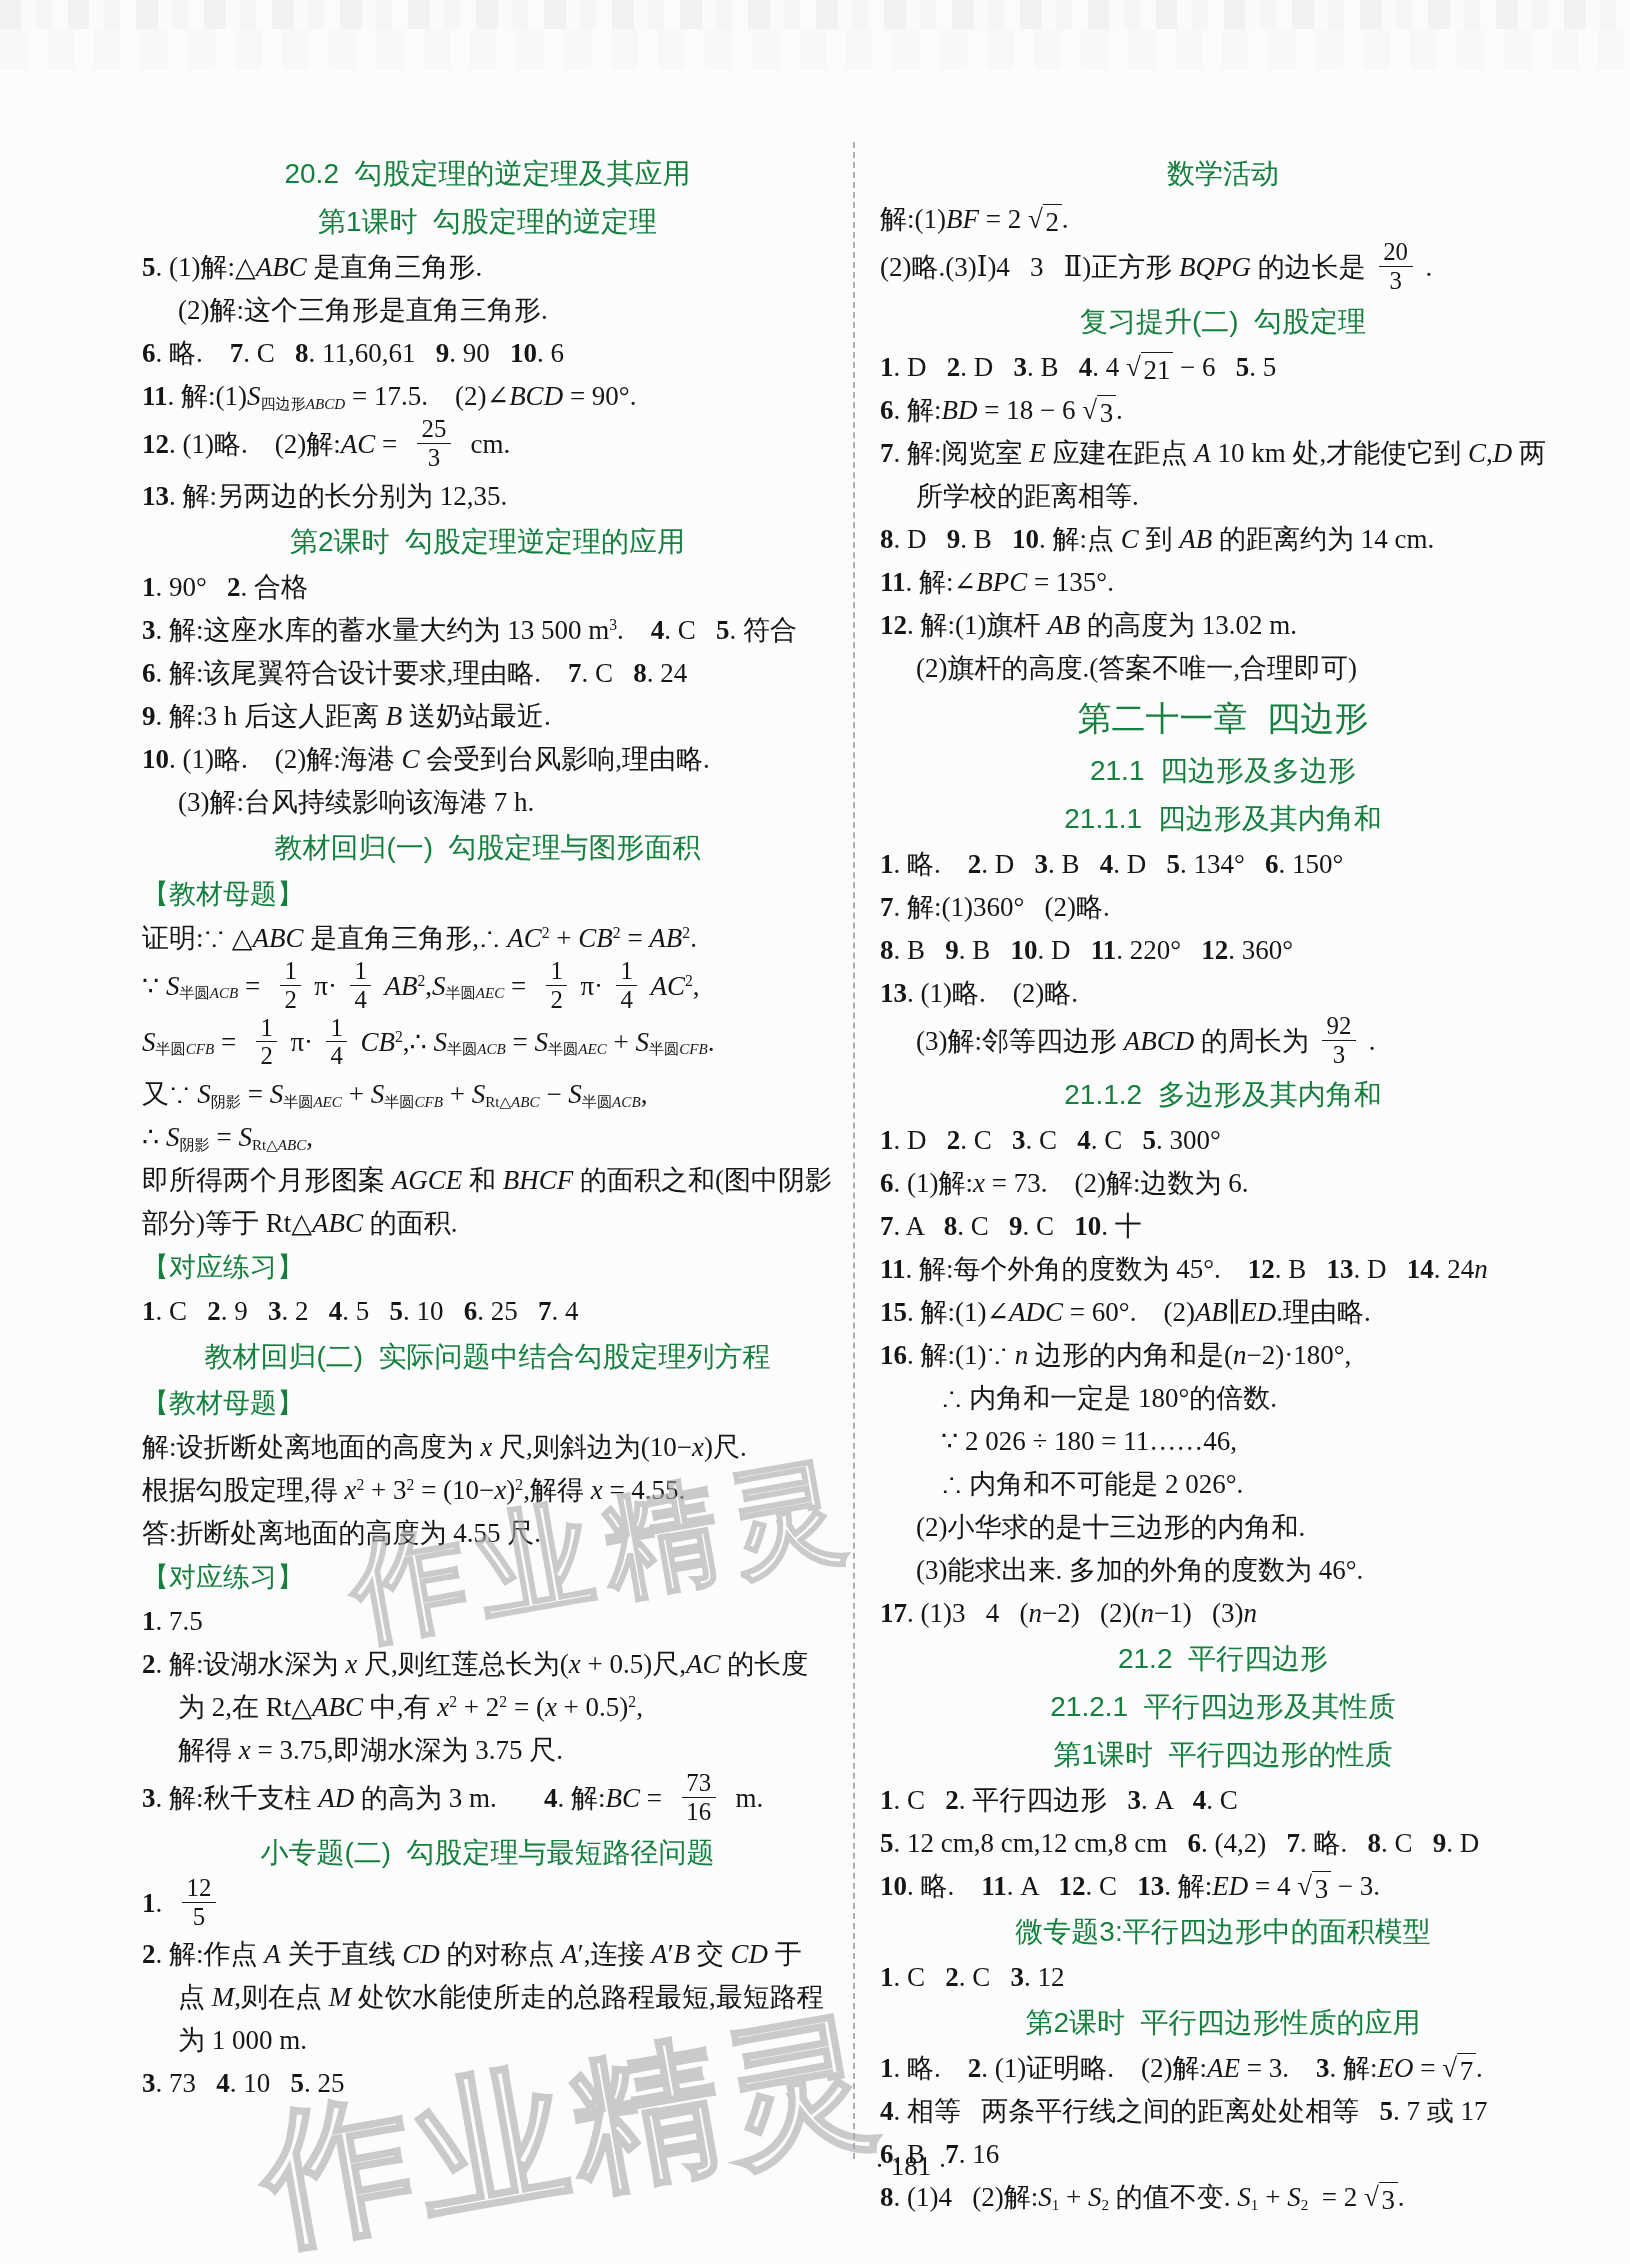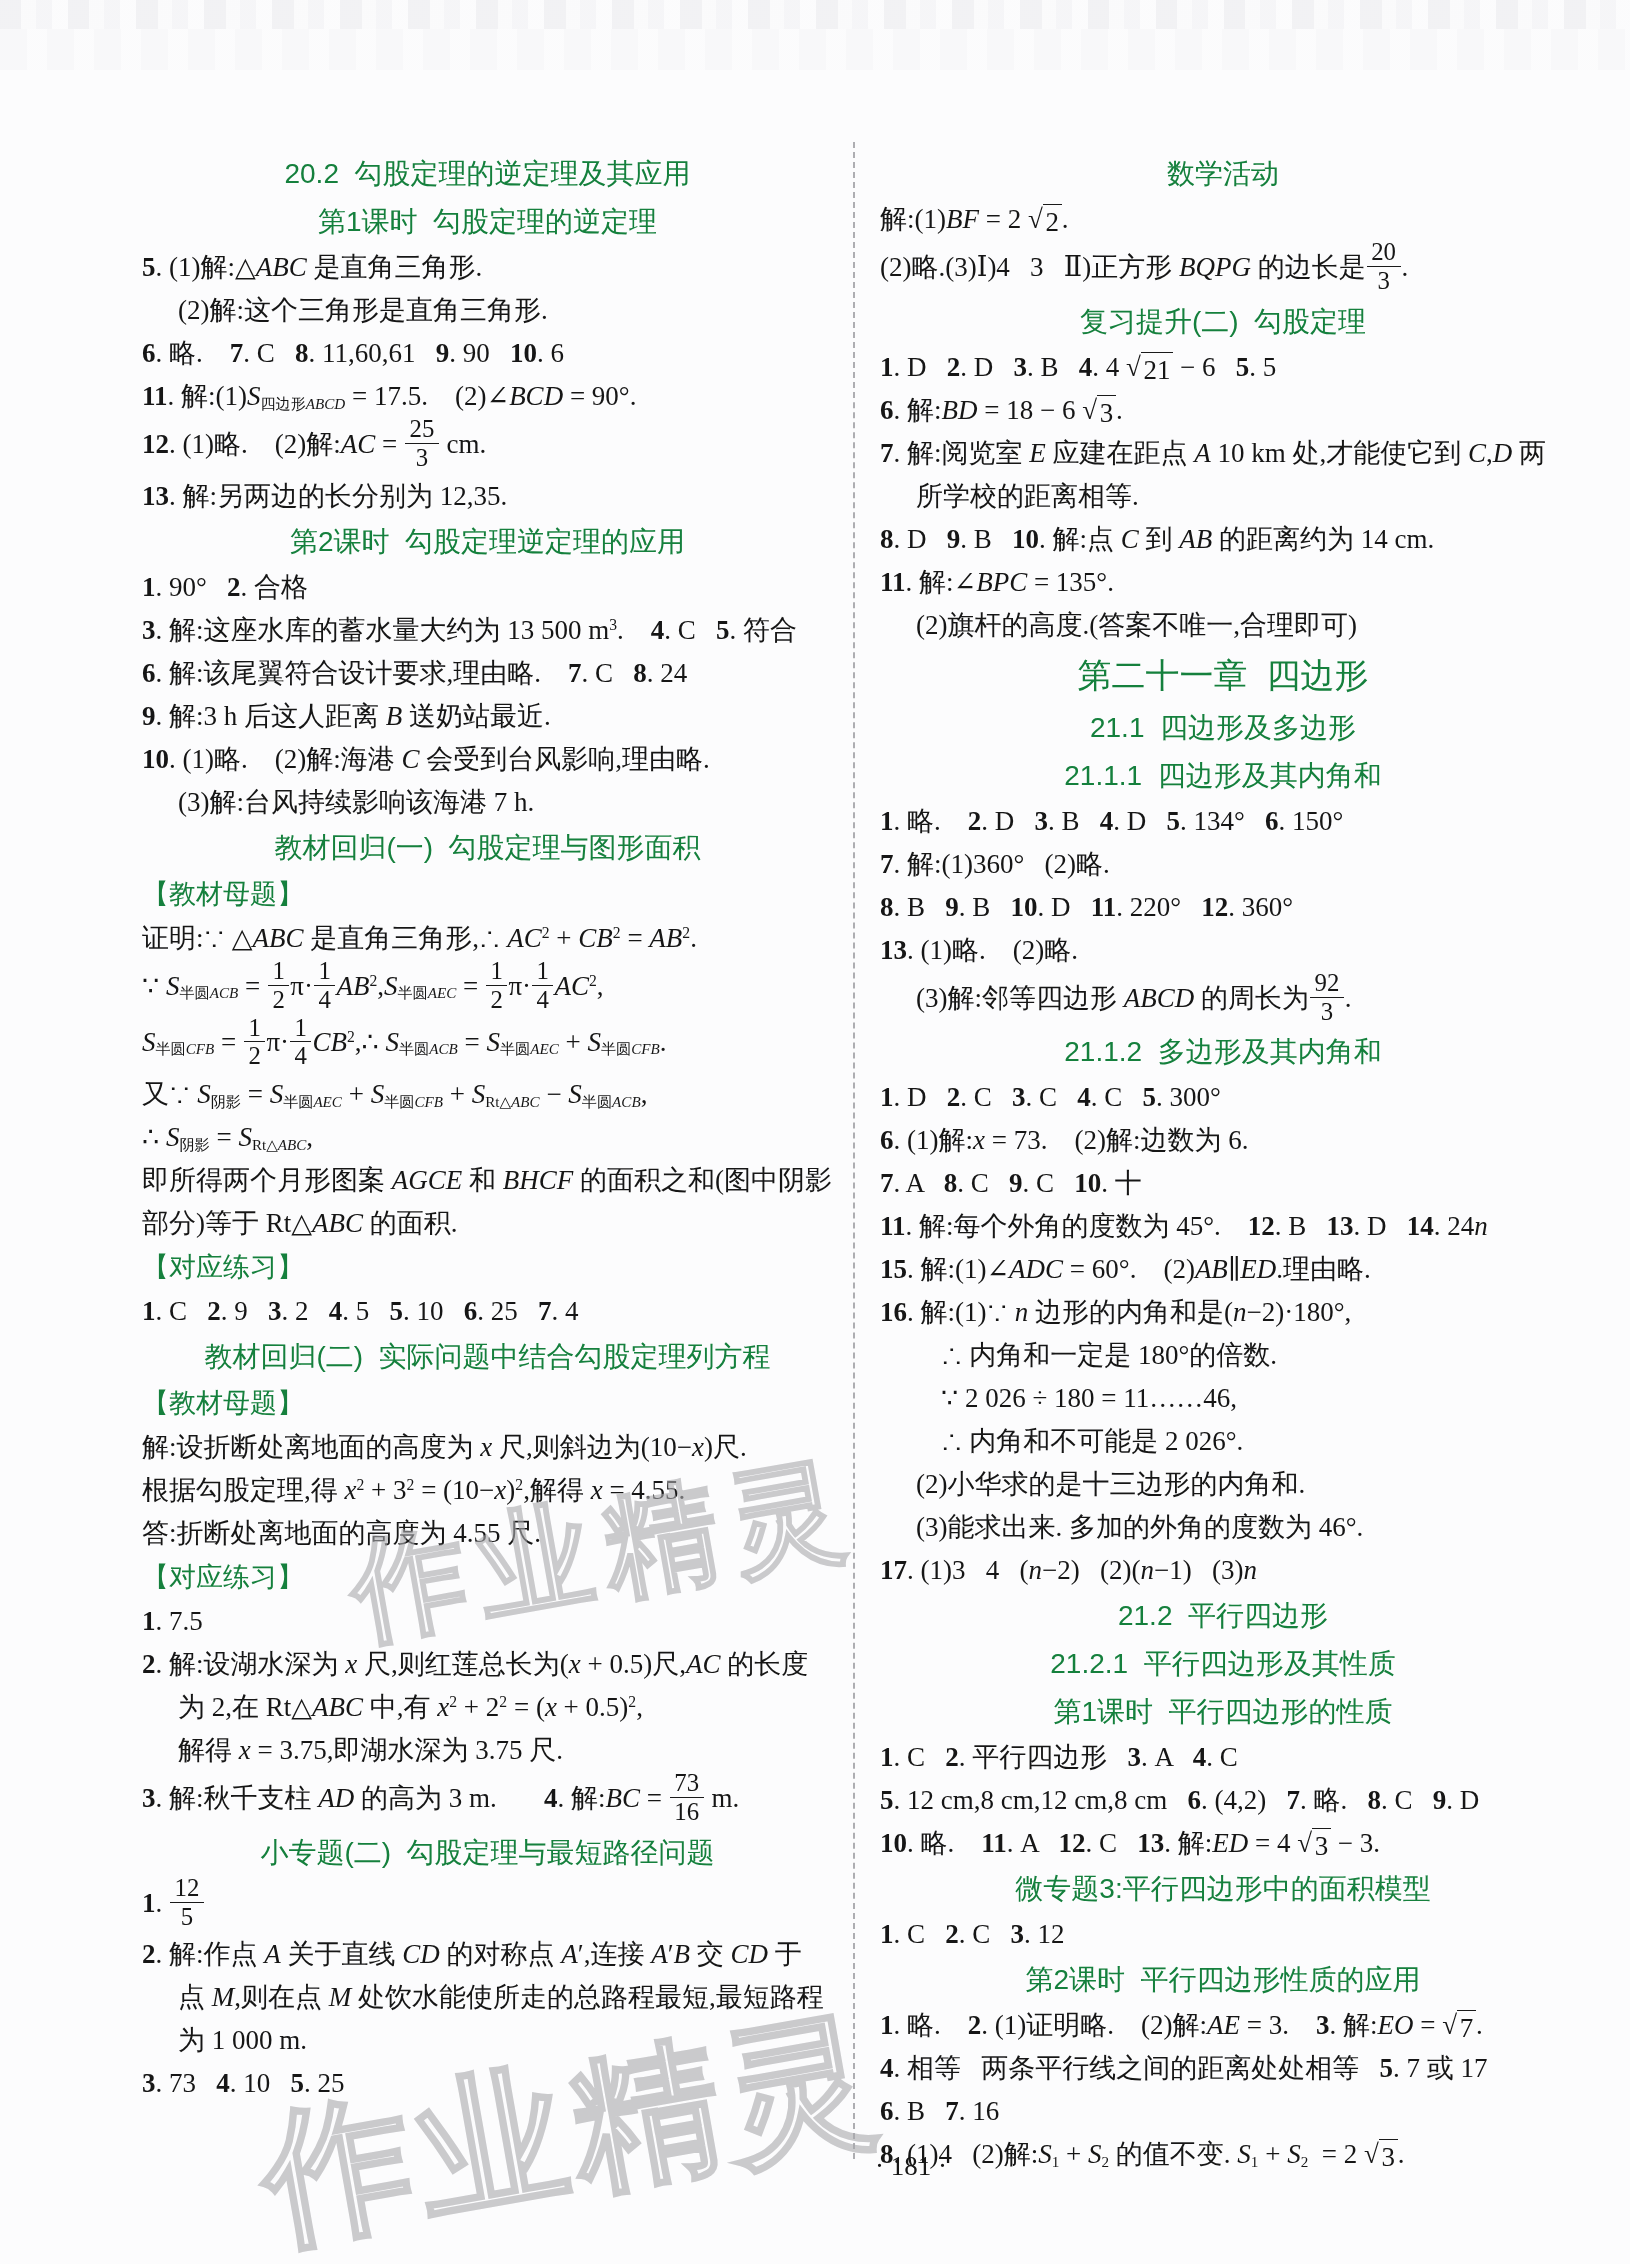--- a/index.html
+++ b/index.html
@@ -34,21 +34,21 @@
   }
   .h{text-align:center;font-size:28px;line-height:48px;}
   .h1{text-align:center;font-size:34px;line-height:57px;}
   .b{font-size:27px;line-height:45px;}
   .in1{padding-left:36px;}
   .in2{padding-left:61px;}
   sup{font-size:.58em;vertical-align:.55em;line-height:0;}
   sub{font-size:.56em;vertical-align:-.25em;line-height:0;}
   .fr{
     display:inline-flex;flex-direction:column;vertical-align:middle;text-align:center;
-    font-size:.92em;line-height:1.12;margin:0 1px;position:relative;top:-2.7px;
+    font-size:.92em;line-height:1.12;margin:0 13px;position:relative;top:-2.7px;
   }
   .fr .nu{border-bottom:1.8px solid #1a1a1a;padding:0 4.5px;}
   .fr .de{padding:0 4.5px;}
   .sq{display:inline-flex;align-items:flex-start;}
   .sq .rad{line-height:1.15;}
   .sq .sqi{border-top:1.8px solid #1a1a1a;padding:0 2.7px;line-height:1.3;}
   .wm{
     position:absolute;font-family:"Liberation Sans","DejaVu Sans",sans-serif;font-weight:700;
     color:transparent;-webkit-text-stroke:2.2px #a9a9ad;opacity:.6;
     transform:rotate(-10deg);letter-spacing:12.5px;pointer-events:none;white-space:nowrap;
@@ -117,20 +117,21 @@
       <div class="ln h">数学活动</div>
       <div class="ln">解:(1)<i class="v">BF</i> = 2 <span class="sq"><span class="rad">√</span><span class="sqi">2</span></span>.</div>
       <div class="ln">(2)略.(3)Ⅰ)4   3   Ⅱ)正方形 <i class="v">BQPG</i> 的边长是<span class="fr"><span class="nu">20</span><span class="de">3</span></span>.</div>
       <div class="ln h">复习提升(二)  勾股定理</div>
       <div class="ln"><b>1</b>. D   <b>2</b>. D   <b>3</b>. B   <b>4</b>. 4 <span class="sq"><span class="rad">√</span><span class="sqi">21</span></span> − 6   <b>5</b>. 5</div>
       <div class="ln"><b>6</b>. 解:<i class="v">BD</i> = 18 − 6 <span class="sq"><span class="rad">√</span><span class="sqi">3</span></span>.</div>
       <div class="ln"><b>7</b>. 解:阅览室 <i class="v">E</i> 应建在距点 <i class="v">A</i> 10 km 处,才能使它到 <i class="v">C</i>,<i class="v">D</i> 两</div>
       <div class="ln in1">所学校的距离相等.</div>
       <div class="ln"><b>8</b>. D   <b>9</b>. B   <b>10</b>. 解:点 <i class="v">C</i> 到 <i class="v">AB</i> 的距离约为 14 cm.</div>
       <div class="ln"><b>11</b>. 解:∠<i class="v">BPC</i> = 135°.</div>
+      <div class="ln"><b>12</b>. 解:(1)旗杆 <i class="v">AB</i> 的高度为 13.02 m.</div>
       <div class="ln in1">(2)旗杆的高度.(答案不唯一,合理即可)</div>
       <div class="ln h1">第二十一章  四边形</div>
       <div class="ln h">21.1  四边形及多边形</div>
       <div class="ln h">21.1.1  四边形及其内角和</div>
       <div class="ln"><b>1</b>. 略.    <b>2</b>. D   <b>3</b>. B   <b>4</b>. D   <b>5</b>. 134°   <b>6</b>. 150°</div>
       <div class="ln"><b>7</b>. 解:(1)360°   (2)略.</div>
       <div class="ln"><b>8</b>. B   <b>9</b>. B   <b>10</b>. D   <b>11</b>. 220°   <b>12</b>. 360°</div>
       <div class="ln"><b>13</b>. (1)略.    (2)略.</div>
       <div class="ln in1">(3)解:邻等四边形 <i class="v">ABCD</i> 的周长为<span class="fr"><span class="nu">92</span><span class="de">3</span></span>.</div>
       <div class="ln h">21.1.2  多边形及其内角和</div>

